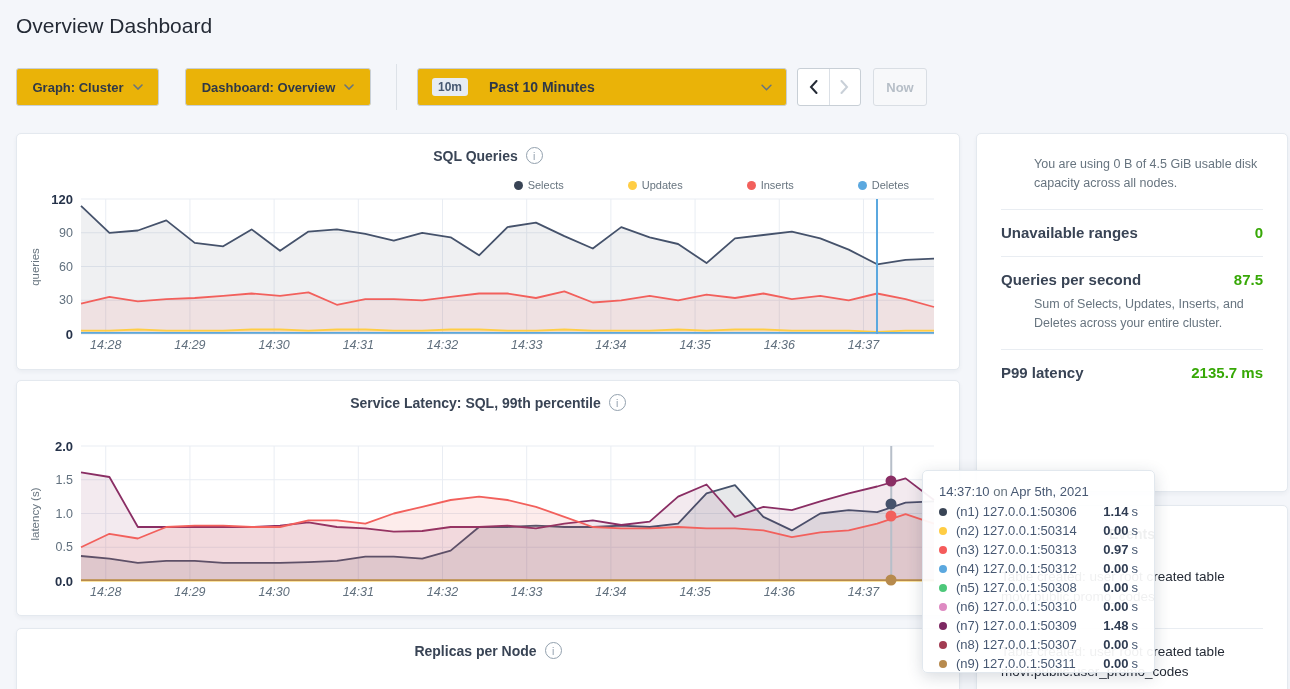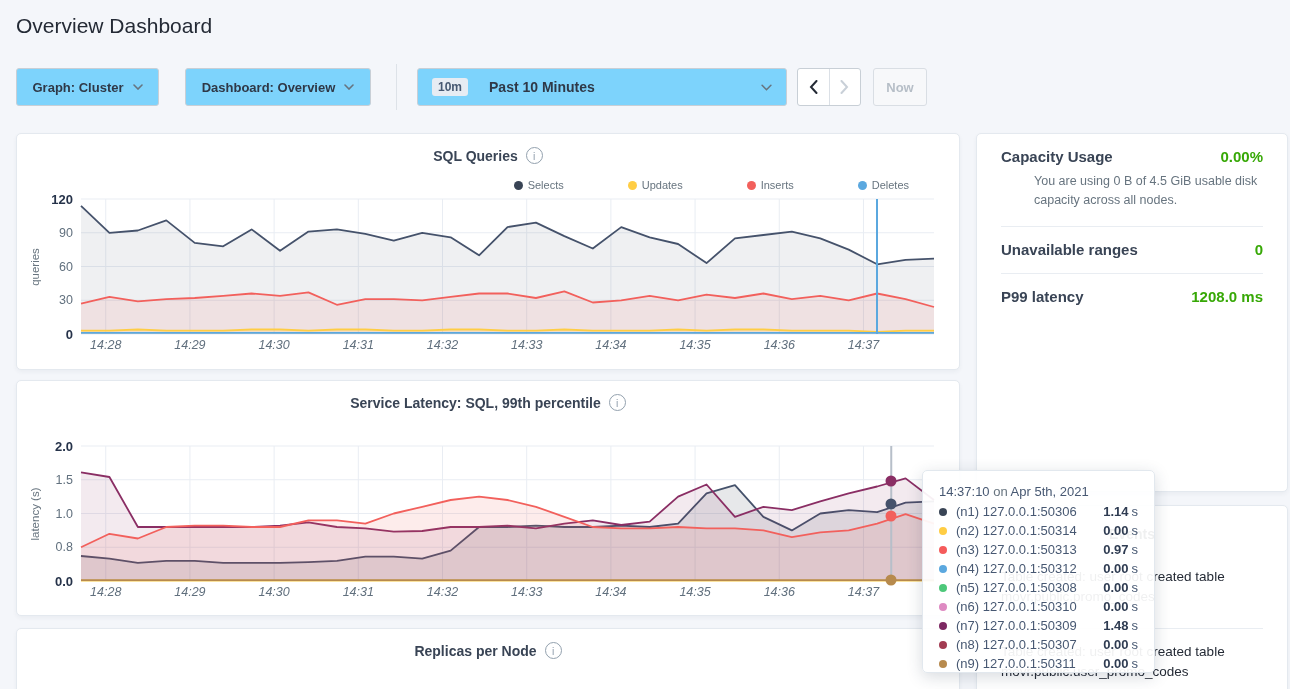--- a/index.html
+++ b/index.html
@@ -7,21 +7,21 @@
   body {
     position:relative; overflow:hidden;
     background:#f4f6fa;
     font-family:"Liberation Sans", sans-serif;
     color:#242a35;
   }
   .page-title { position:absolute; left:16px; top:14px; font-size:21px; font-weight:500; color:#242a35; }
 
   
   .btn {
-    position:absolute; top:68px; height:38px; background:#7dd3fc;
+    position:absolute; top:68px; height:38px; background:#eab308;
     border:1px solid #c8cfd6; border-radius:3px;
     display:flex; align-items:center; justify-content:center; gap:9px;
     font-size:13px; font-weight:700; color:#2f3847; cursor:pointer;
   }
   #graph-btn { left:16px; width:143px; }
   #dash-btn  { left:185px; width:186px; }
   .toolbar-divider { position:absolute; left:396px; top:64px; width:1px; height:46px; background:#dde2e8; }
   #time-selector { left:417px; width:370px; justify-content:flex-start; padding:0 14px; font-size:14px; }
   #time-selector .chev { position:absolute; right:14px; }
   .badge { background:#e7ecf3; color:#475872; font-size:12px; font-weight:700; padding:2px 6px; border-radius:3px; margin-right:12px; }
@@ -205,21 +205,21 @@
 <div class="panel" id="chart2">
   <div class="chart-header">
     <span>Service Latency: SQL, 99th percentile</span>
     <span class="info-icon">i</span>
   </div>
   <div class="ylabel">
       <span>latency (s)</span>
     </div>
   <div class="yticks">
       <span class="bold" style="top: 100%;">0.0</span>
-      <span style="top: 75%;">0.8</span>
+      <span style="top: 75%;">0.5</span>
       <span style="top: 50%;">1.0</span>
       <span style="top: 25%;">1.5</span>
       <span class="bold" style="top: 0%;">2.0</span>
     </div>
   <div class="plot">
       <svg viewBox="0 0 855 135" preserveAspectRatio="none" class="chart-svg">
         <line x1="0" y1="135" x2="855" y2="135" stroke="#e9edf3" stroke-width="1" vector-effect="non-scaling-stroke"></line>
         <line x1="0" y1="101.25" x2="855" y2="101.25" stroke="#e9edf3" stroke-width="1" vector-effect="non-scaling-stroke"></line>
         <line x1="0" y1="67.5" x2="855" y2="67.5" stroke="#e9edf3" stroke-width="1" vector-effect="non-scaling-stroke"></line>
         <line x1="0" y1="33.75" x2="855" y2="33.75" stroke="#e9edf3" stroke-width="1" vector-effect="non-scaling-stroke"></line>
@@ -266,36 +266,39 @@
 <div class="panel" id="chart3">
   <div class="chart-header">
     <span>Replicas per Node</span>
     <span class="info-icon">i</span>
   </div>
 </div>
 
 <div class="panel" id="summary">
   <div>
       <div class="sum-row">
-        <div class="sum-top">
-          <span class="sum-label">Capacity Usage</span>
-          <span class="sum-value" style="color: rgb(55, 168, 6);">0.00%</span>
-        </div>
         <div class="sum-desc">You are using 0 B of 4.5 GiB usable disk capacity across all nodes.</div>
       </div>
       <div class="sum-row">
         <div class="sum-top">
           <span class="sum-label">Unavailable ranges</span>
           <span class="sum-value" style="color: rgb(55, 168, 6);">0</span>
         </div>
       </div>
       <div class="sum-row">
         <div class="sum-top">
+          <span class="sum-label">Queries per second</span>
+          <span class="sum-value" style="color: rgb(55, 168, 6);">87.5</span>
+        </div>
+        <div class="sum-desc">Sum of Selects, Updates, Inserts, and Deletes across your entire cluster.</div>
+      </div>
+      <div class="sum-row">
+        <div class="sum-top">
           <span class="sum-label">P99 latency</span>
-          <span class="sum-value" style="color: rgb(55, 168, 6);">1208.0 ms</span>
+          <span class="sum-value" style="color: rgb(55, 168, 6);">2135.7 ms</span>
         </div>
       </div>
     </div>
 </div>
 
 <div class="panel" id="events">
   <div class="panel-heading">Events</div>
   <div>
       <div class="event-item">
         <div>Table created: user root created table</div>

